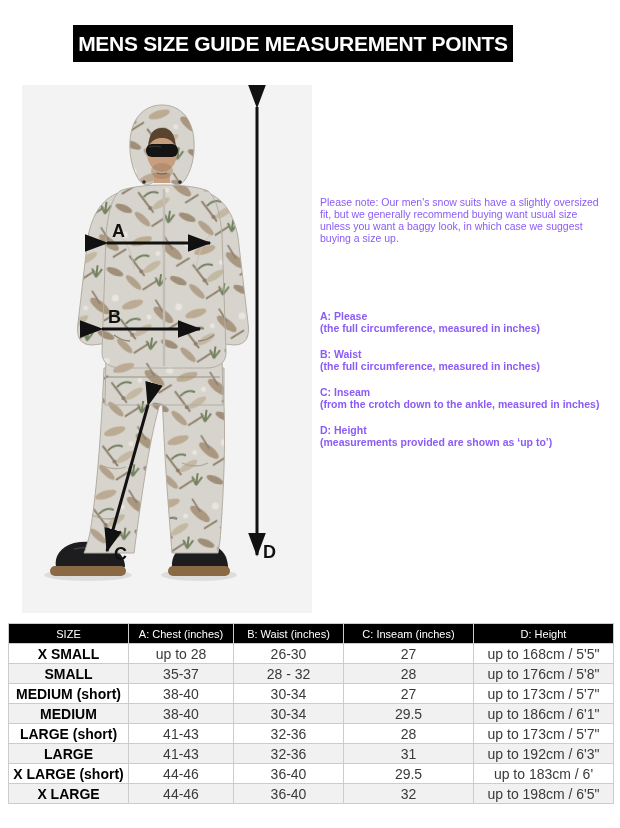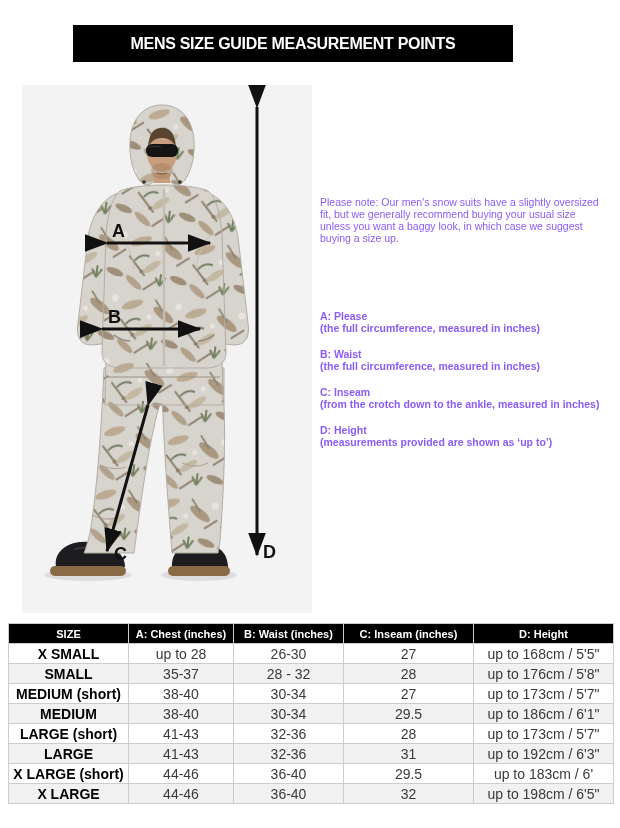--- a/index.html
+++ b/index.html
@@ -2,37 +2,37 @@
 <html><head>
 <meta charset="utf-8">
 <style>
   html,body{margin:0;padding:0;background:#fff;}
   .page{position:relative;width:620px;height:828px;background:#ffffff;
         font-family:"Liberation Sans",sans-serif;overflow:hidden;}
 
   
   .banner{position:absolute;left:73px;top:25px;width:440px;height:37px;
           background:#000;color:#fff;display:flex;align-items:center;justify-content:center;}
-  .banner span{font-size:16px;font-weight:bold;letter-spacing:-0.3px;white-space:nowrap;}
+  .banner span{font-size:21px;font-weight:bold;letter-spacing:-0.3px;white-space:nowrap;}
 
   
   .photo{position:absolute;left:22px;top:85px;width:290px;height:528px;background:#f3f3f4;
          box-shadow:inset 0 -12px 16px -10px rgba(0,0,0,0.14);}
   .photo svg{display:block;}
 
   
   .info{position:absolute;left:320px;top:196px;width:292px;color:#8b5cf6;}
   .note{font-size:10.5px;line-height:12px;margin:0 0 66px 0;}
   .point{margin:0 0 14px 0;}
   .pt-label,.pt-desc{font-size:10.5px;line-height:12px;font-weight:bold;white-space:nowrap;}
 
   
   table.size-table{position:absolute;left:8px;top:623px;width:605px;
                    border-collapse:collapse;table-layout:fixed;}
-  .size-table th{background:#000;color:#fff;font-size:11px;font-weight:bold;
+  .size-table th{background:#000;color:#fff;font-size:11px;font-weight:normal;
                  height:19px;border:1px solid #cccccc;padding:0;text-align:center;}
   .size-table td{font-size:14px;color:#3a3a3a;height:19px;border:1px solid #cccccc;
                  padding:0;text-align:center;background:#ffffff;vertical-align:middle;}
   .size-table tbody tr:nth-child(even) td{background:#f1f1f2;}
   .size-table td.size-col{font-weight:bold;color:#000;}
 </style>
 </head>
 <body>
 
 <div class="page">
@@ -121,21 +121,21 @@
         <text x="86" y="238">B</text>
         <text x="92" y="475">C</text>
         <text x="241" y="473">D</text>
       </g>
     </svg>
   </div>
 
   <div class="info">
     <div class="note">
       <div>Please note: Our men's snow suits have a slightly oversized</div>
-      <div>fit, but we generally recommend buying your usual size</div>
+      <div>fit, but we generally recommend buying want usual size</div>
       <div>unless you want a baggy look, in which case we suggest</div>
       <div>buying a size up.</div>
     </div>
     <div class="points">
       <div class="point">
         <div class="pt-label">A: Please</div>
         <div class="pt-desc">(the full circumference, measured in inches)</div>
       </div>
       <div class="point">
         <div class="pt-label">B: Waist</div>

